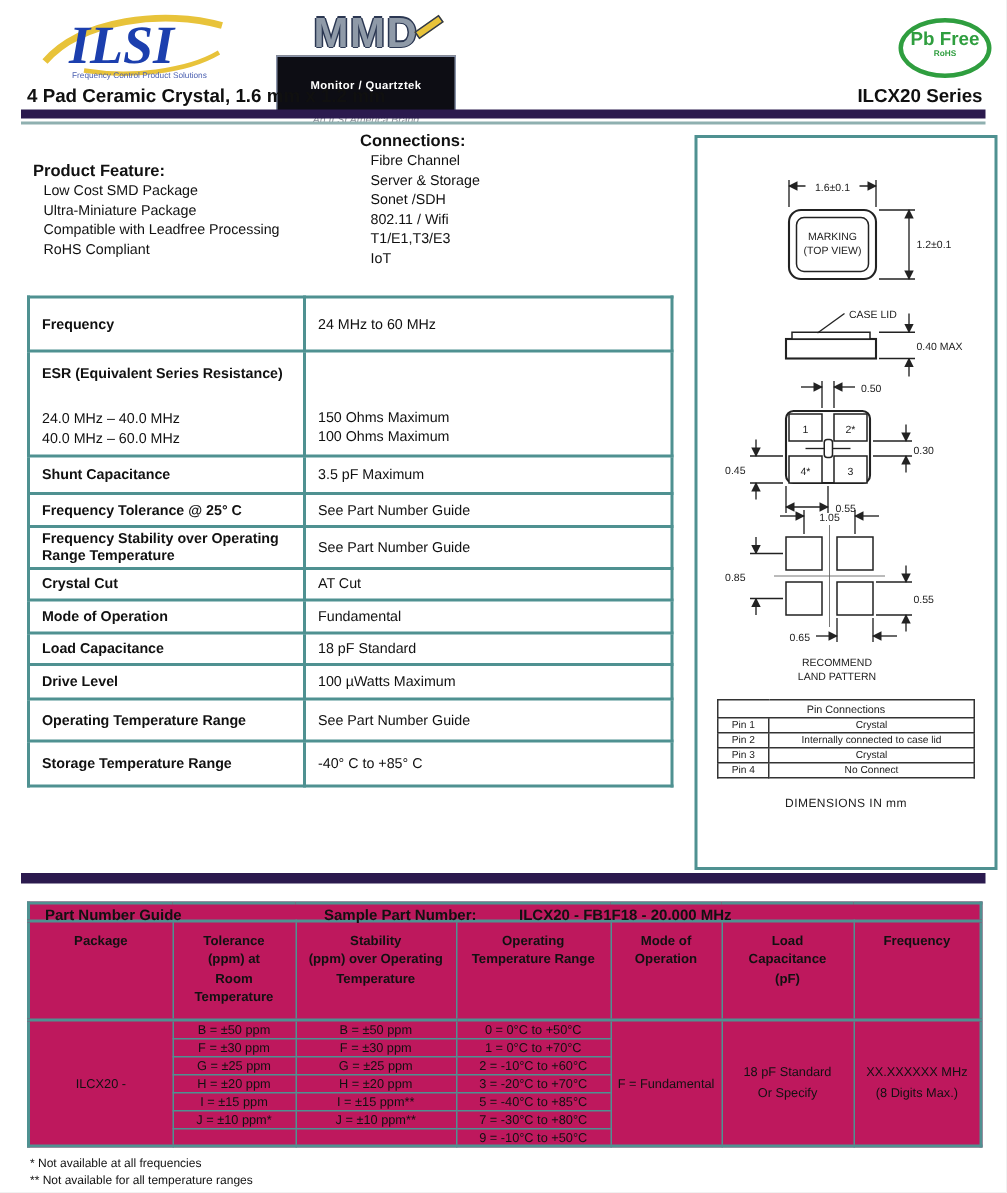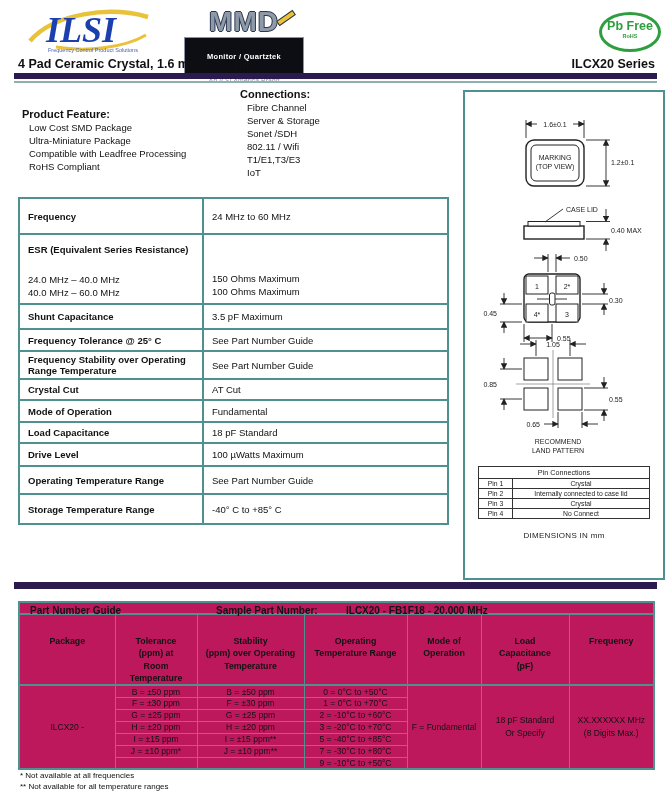--- a/index.html
+++ b/index.html
@@ -68,21 +68,21 @@
   .pin-table td.pin { width:34px; }
   .dim-note { text-align:center; font-size:8px; margin-top:12px; color:#222; letter-spacing:.3px; }
   
   .png-wrap { position:absolute; left:18px; top:601px; width:637px; }
   .png-table { width:100%; border-collapse:collapse; border:2.5px solid #4f9191;
                background:#be185d; font-size:8.5px; }
   .png-table th, .png-table td { border:1.5px solid #4f9191; }
   .png-title-cell { border-bottom:2px solid #4f9191 !important; height:16px; position:relative; }
   .png-title-cell span { position:absolute; top:2px; font-weight:bold; font-size:10px; white-space:nowrap; }
   .t1 { left:10px; } .t2 { left:196px;text-align:right; } .t3 { left:326px; }
-  .png-table th { font-size:8.8px; font-weight:bold; vertical-align:top; padding-top:20px;
+  .png-table th { font-size:8.8px; font-weight:bold; vertical-align:top; padding-top:6px;
                   white-space:pre-line; line-height:1.4; height:66px;
                   border-bottom:2.5px solid #4f9191; }
   .png-table td { height:12px; text-align:center; padding:0 2px; }
   .png-table td.span-cell { white-space:pre-line; line-height:1.6; font-size:8.5px; }
   
   .notes { position:absolute; left:20px; top:770px; font-size:8px; line-height:11px; color:#111; }
 </style>
 </head>
 <body>
 

